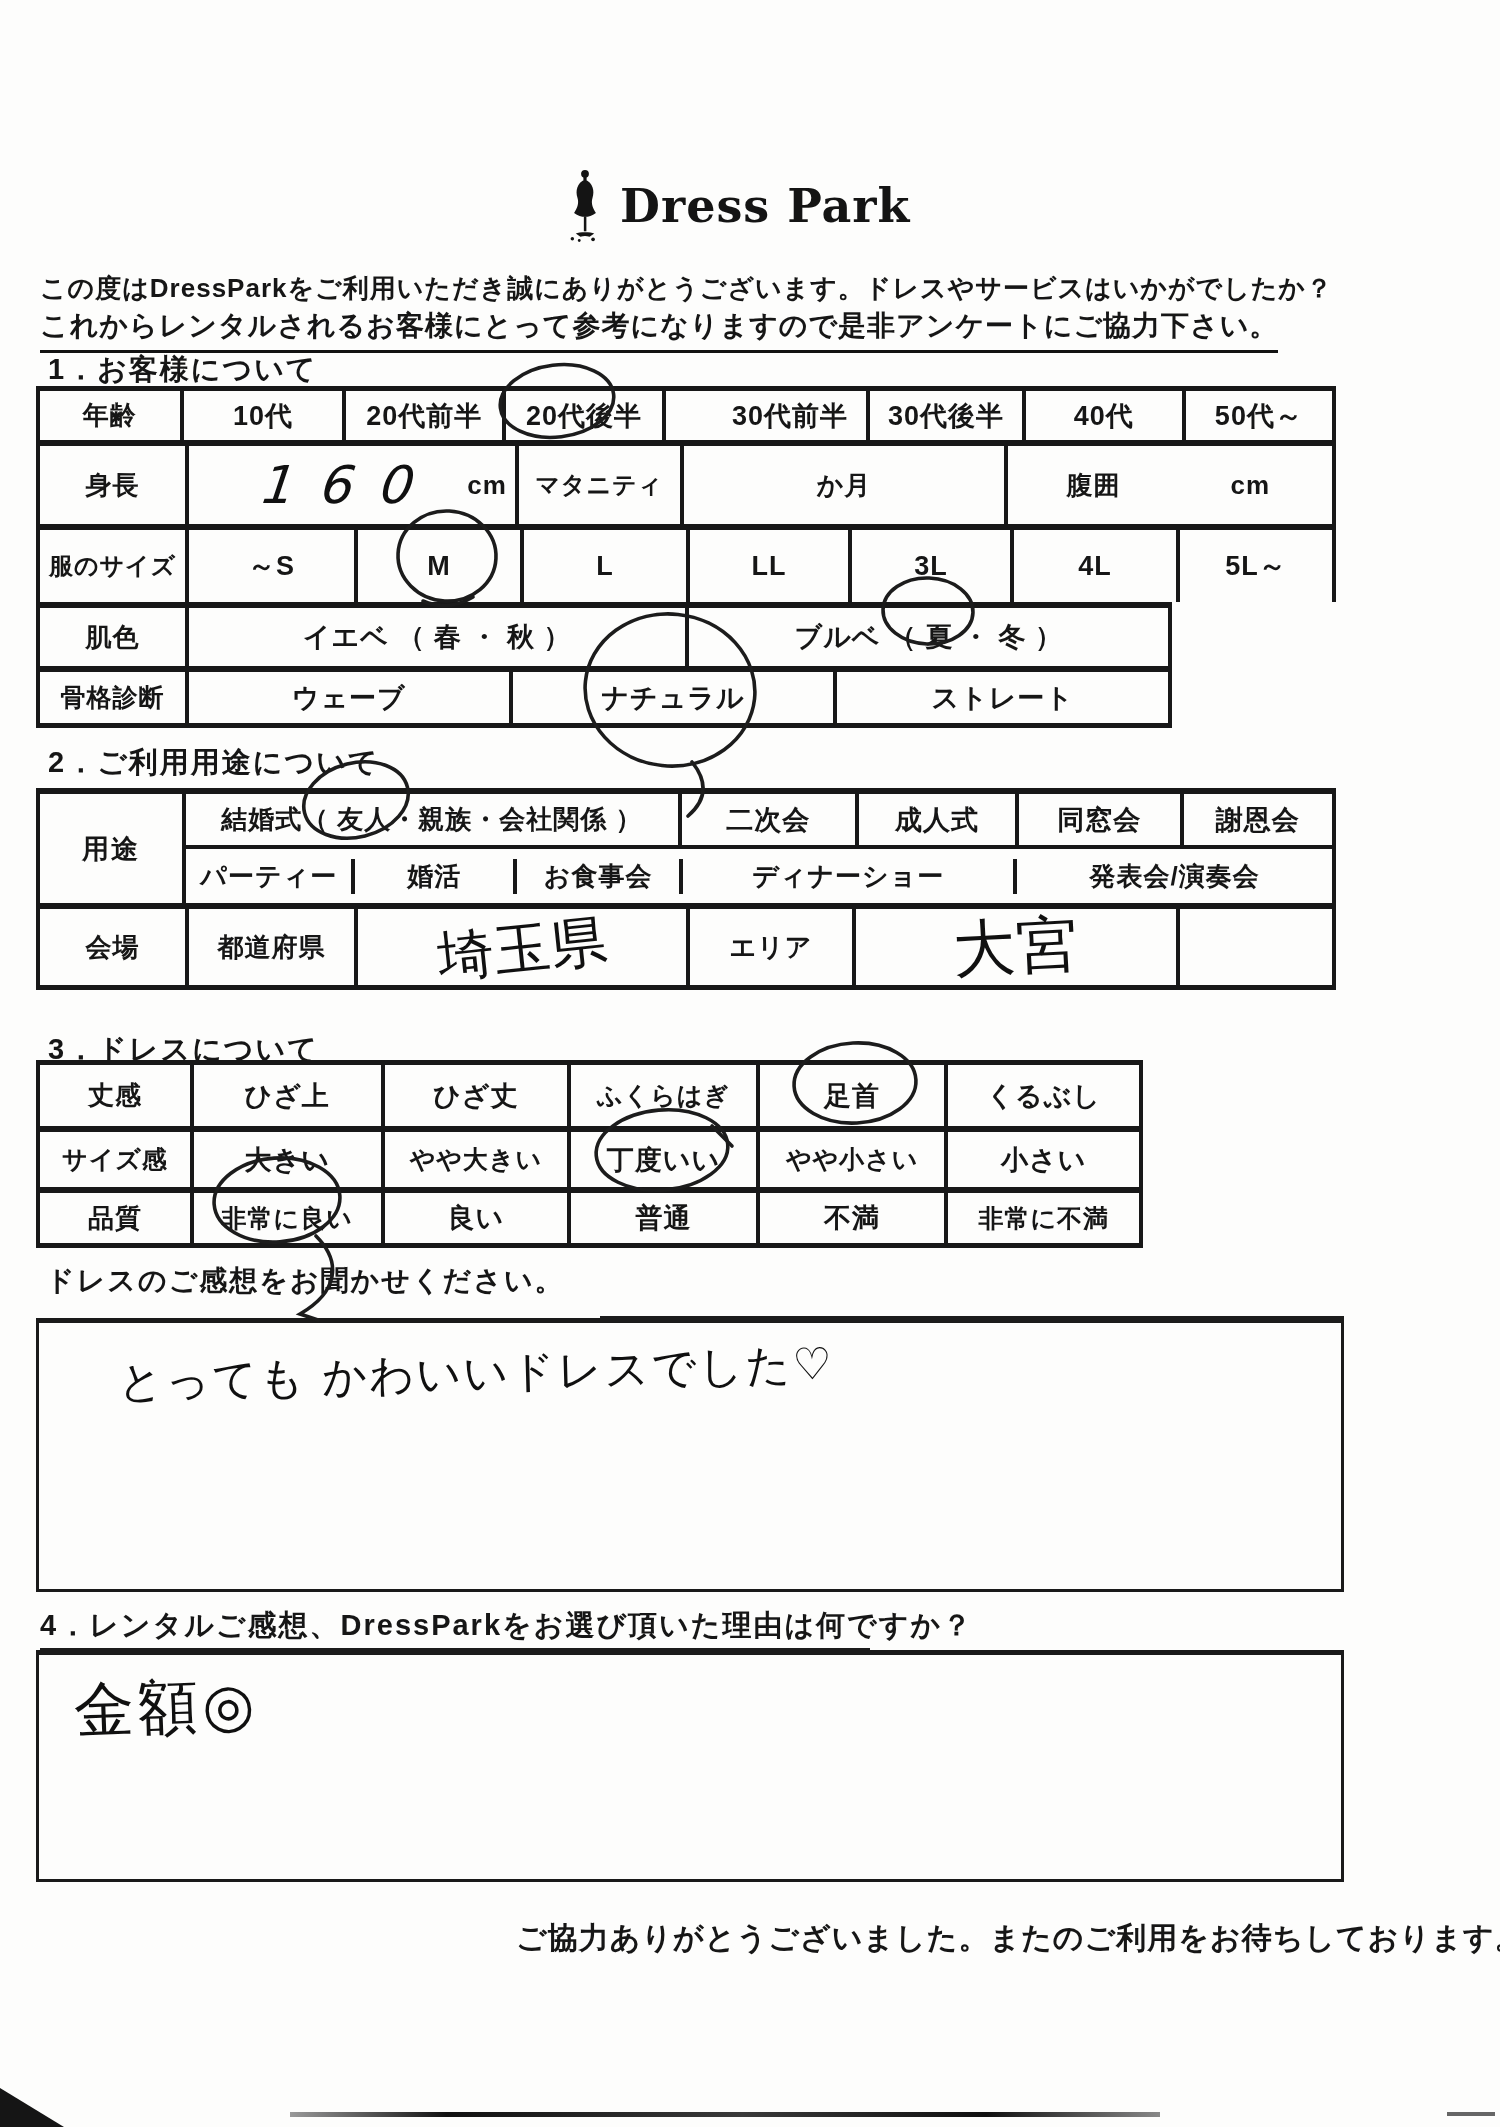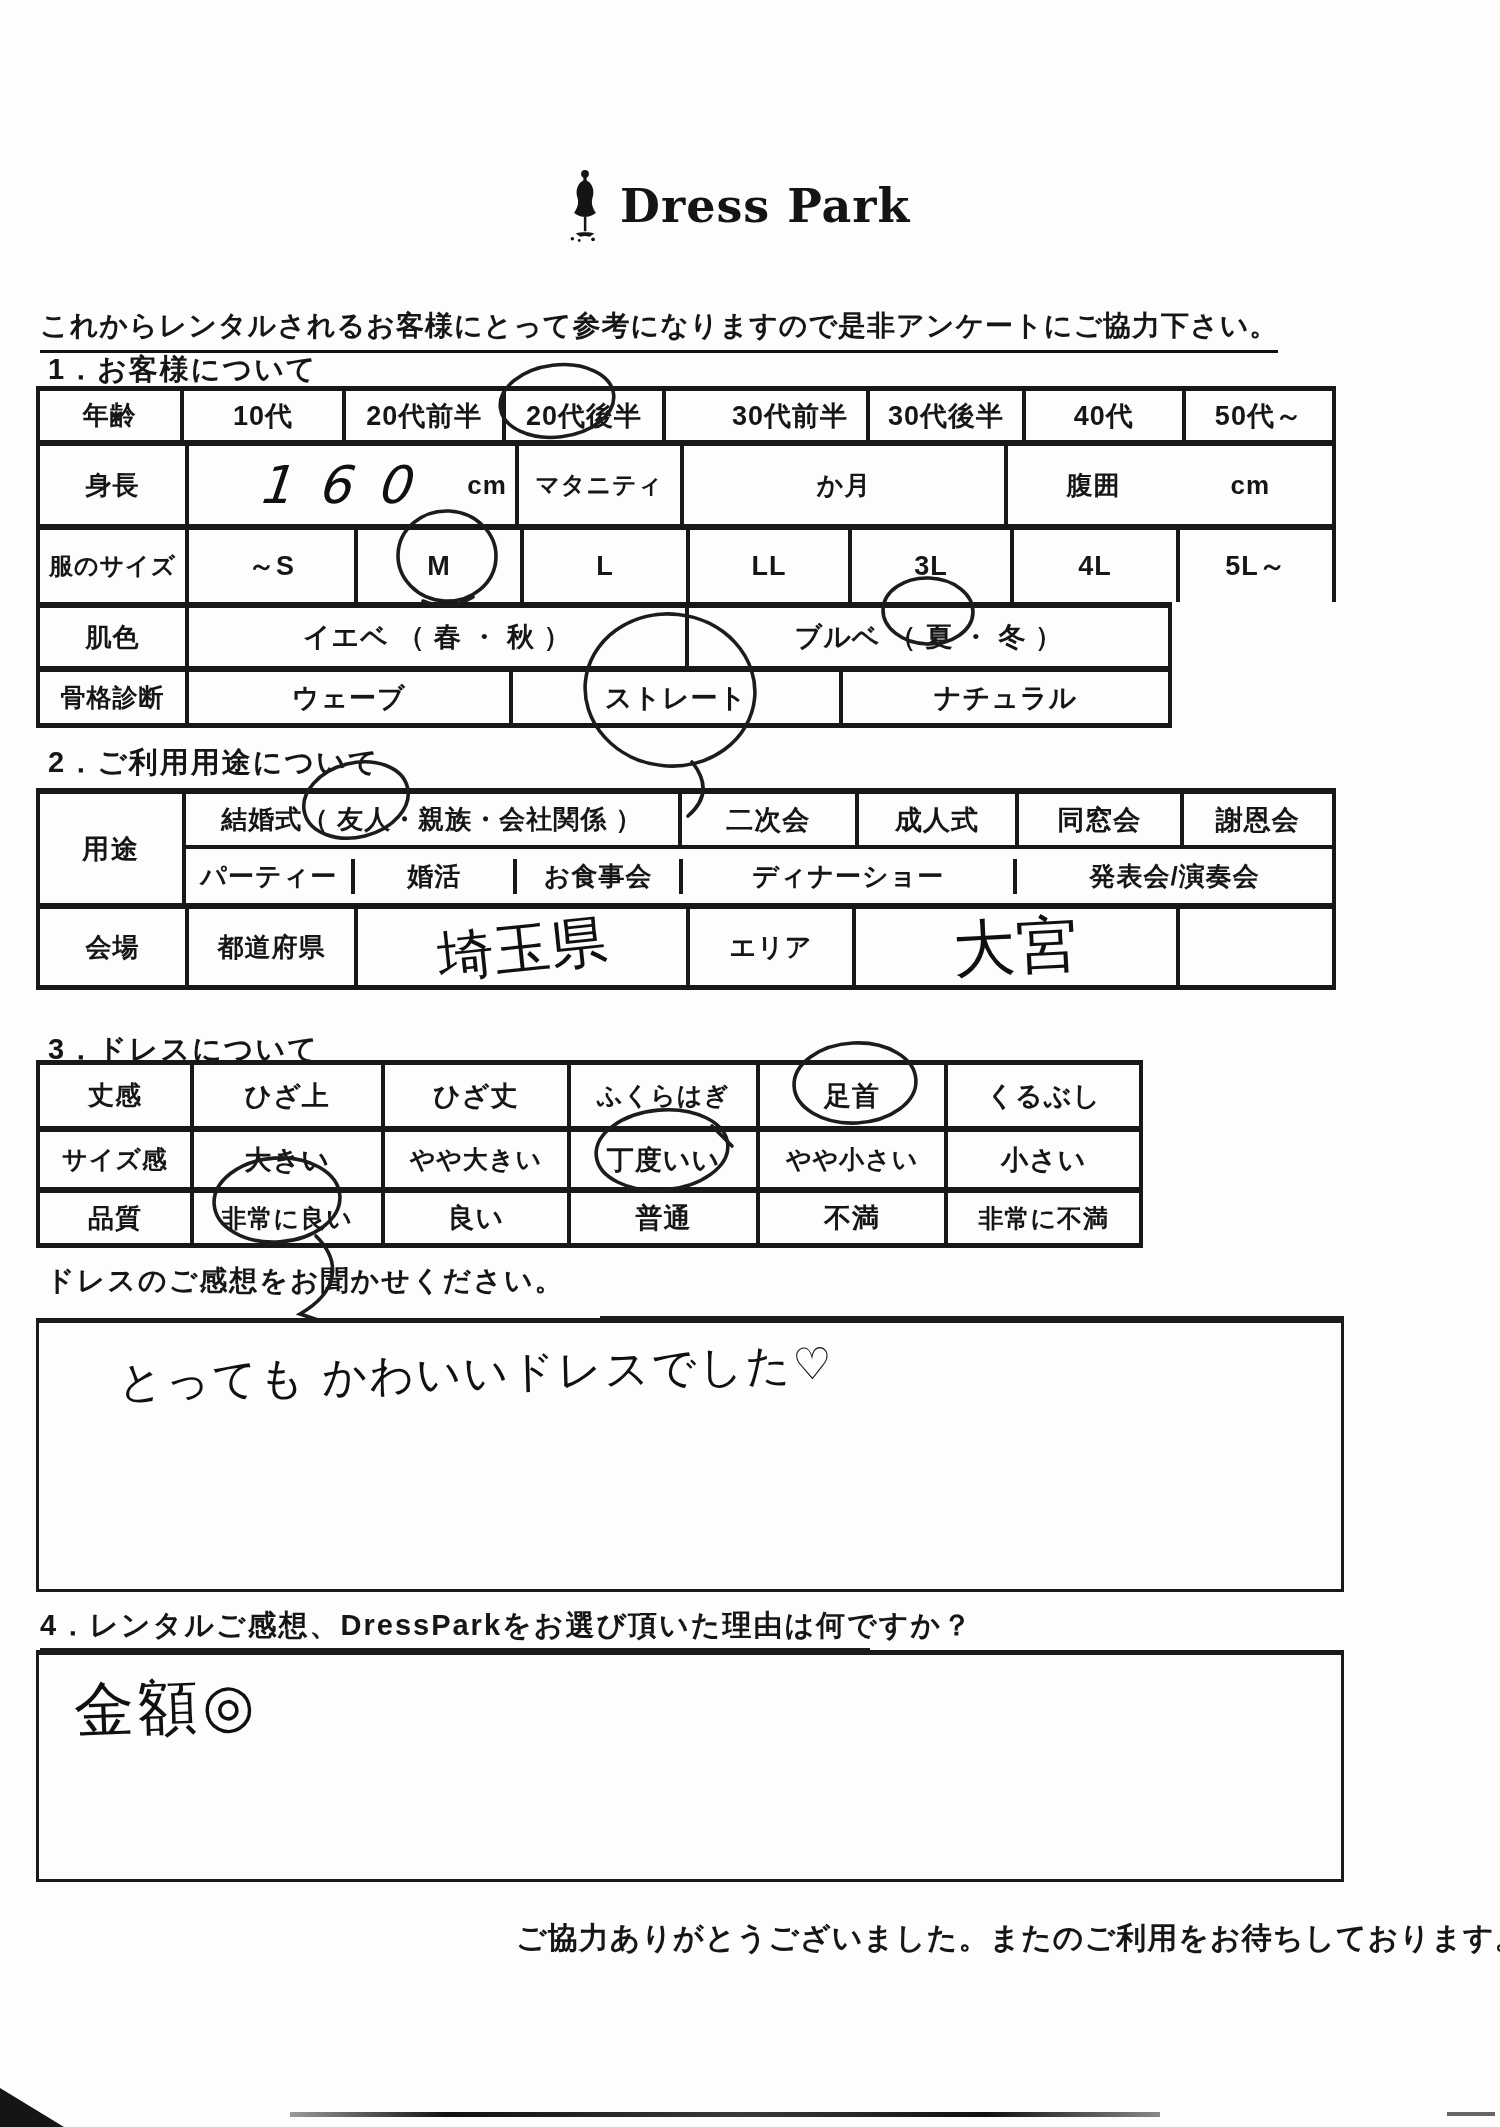--- a/index.html
+++ b/index.html
@@ -68,20 +68,21 @@
         <rect x="19" y="41" width="2.2" height="13"></rect>
         <path d="M12 56 C15 54.5 25 54.5 28 56 L24 58.8 C21 57.8 19 57.8 16 58.8 Z"></path>
         <circle cx="9" cy="60.5" r="1.5"></circle>
         <circle cx="15" cy="62" r="1.2"></circle>
         <circle cx="27" cy="61" r="1.6"></circle>
       </g>
     </svg>
     <span class="logo-text">Dress Park</span>
   </div>
 
+  <div class="abs intro1" style="left:40px;top:271px;">この度はDressParkをご利用いただき誠にありがとうございます。ドレスやサービスはいかがでしたか？</div>
   <div class="abs intro2" style="left:40px;top:307px;">これからレンタルされるお客様にとって参考になりますので是非アンケートにご協力下さい。</div>
 
   <div class="abs sec-title" style="left:48px;top:350px;">1．お客様について</div>
 
   <div class="trow first" style="left:36px;top:386px;width:1300px;height:54px;">
     <div class="cell fs26" style="width:150px;">年齢</div>
     <div class="cell" style="width:170px;">10代</div>
     <div class="cell" style="width:167px;">20代前半</div>
     <div class="cell" style="width:167px;">20代後半</div>
     <div class="cell" style="width:163px;margin-left:48px;">30代前半</div>
@@ -117,22 +118,22 @@
 
   <div class="trow" style="left:36px;top:602px;width:1136px;height:64px;">
     <div class="cell fs26" style="width:150px;">肌色</div>
     <div class="cell" style="width:504px;">イエベ （ 春 ・ 秋 ）</div>
     <div class="cell" style="width:482px;">ブルベ （ 夏 ・ 冬 ）</div>
   </div>
 
   <div class="trow last" style="left:36px;top:666px;width:1136px;height:62px;">
     <div class="cell fs25" style="width:150px;">骨格診断</div>
     <div class="cell" style="width:326px;">ウェーブ</div>
+    <div class="cell" style="width:327px;">ナチュラル</div>
     <div class="cell" style="width:333px;">ストレート</div>
-    <div class="cell" style="width:327px;">ナチュラル</div>
   </div>
 
   <div class="abs sec-title" style="left:48px;top:743px;">2．ご利用用途について</div>
 
   <div class="ucell" style="left:36px;top:788px;width:150px;height:115px;">用途</div>
 
   <div class="trow first noleft" style="left:186px;top:788px;width:1150px;height:57px;border-top-width:6px;">
     <div class="cell fs26" style="width:504px;">結婚式（ 友人・親族・会社関係 ）</div>
     <div class="cell" style="width:180px;">二次会</div>
     <div class="cell" style="width:163px;">成人式</div>

